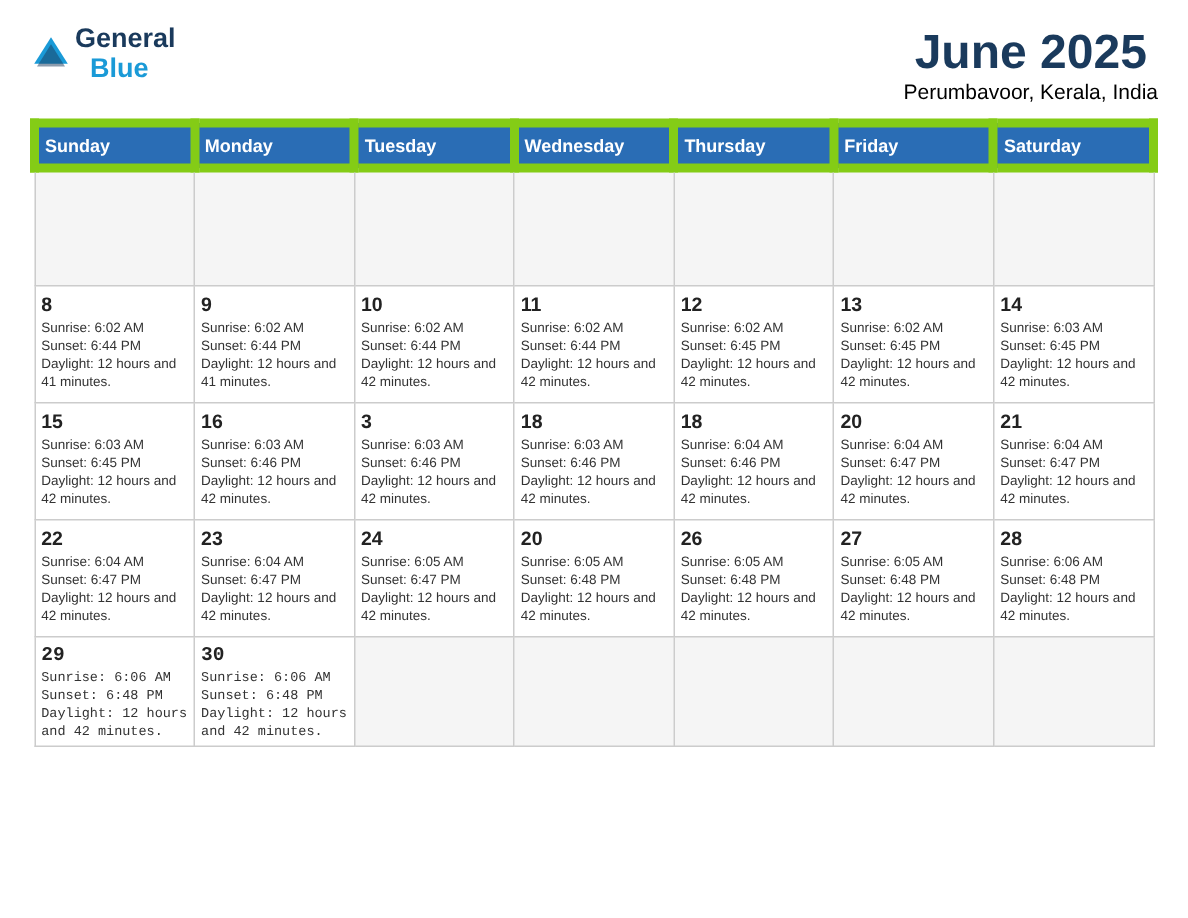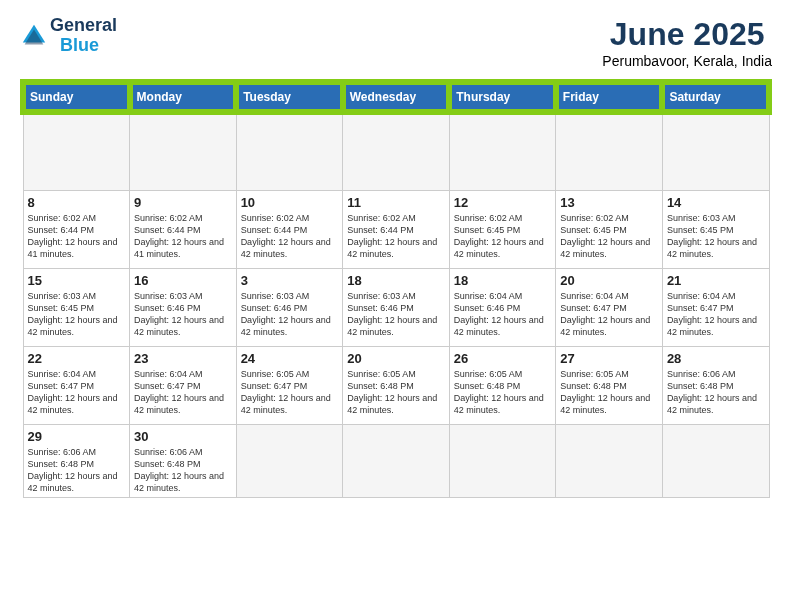--- a/index.html
+++ b/index.html
@@ -85,20 +85,21 @@
       display: block;
       margin-bottom: 2px;
     }
     .day-info {
       font-size: 9px;
       line-height: 1.35;
       color: #333;
     }
     .last-row td {
       height: 70px;
+      font-family: Liberation Mono, monospace;
     }
   </style>
 </head>
 <body>
 
 <div class="page">
   <div class="header">
     <div class="logo">
       <svg class="logo-icon" viewBox="0 0 30 30">
         <polygon points="15,3 27,22 3,22" fill="#1a9ad7"></polygon>

